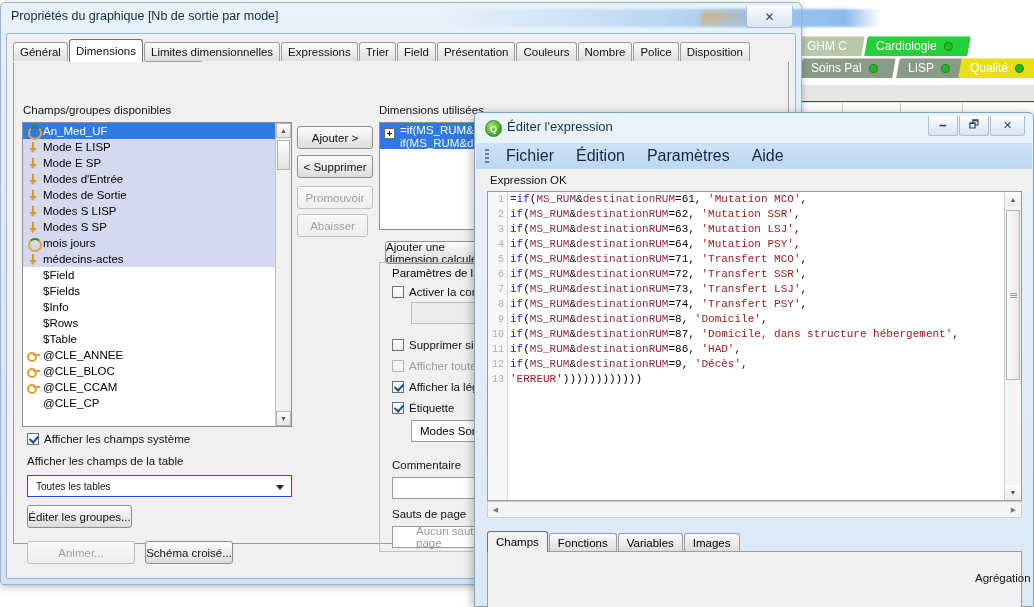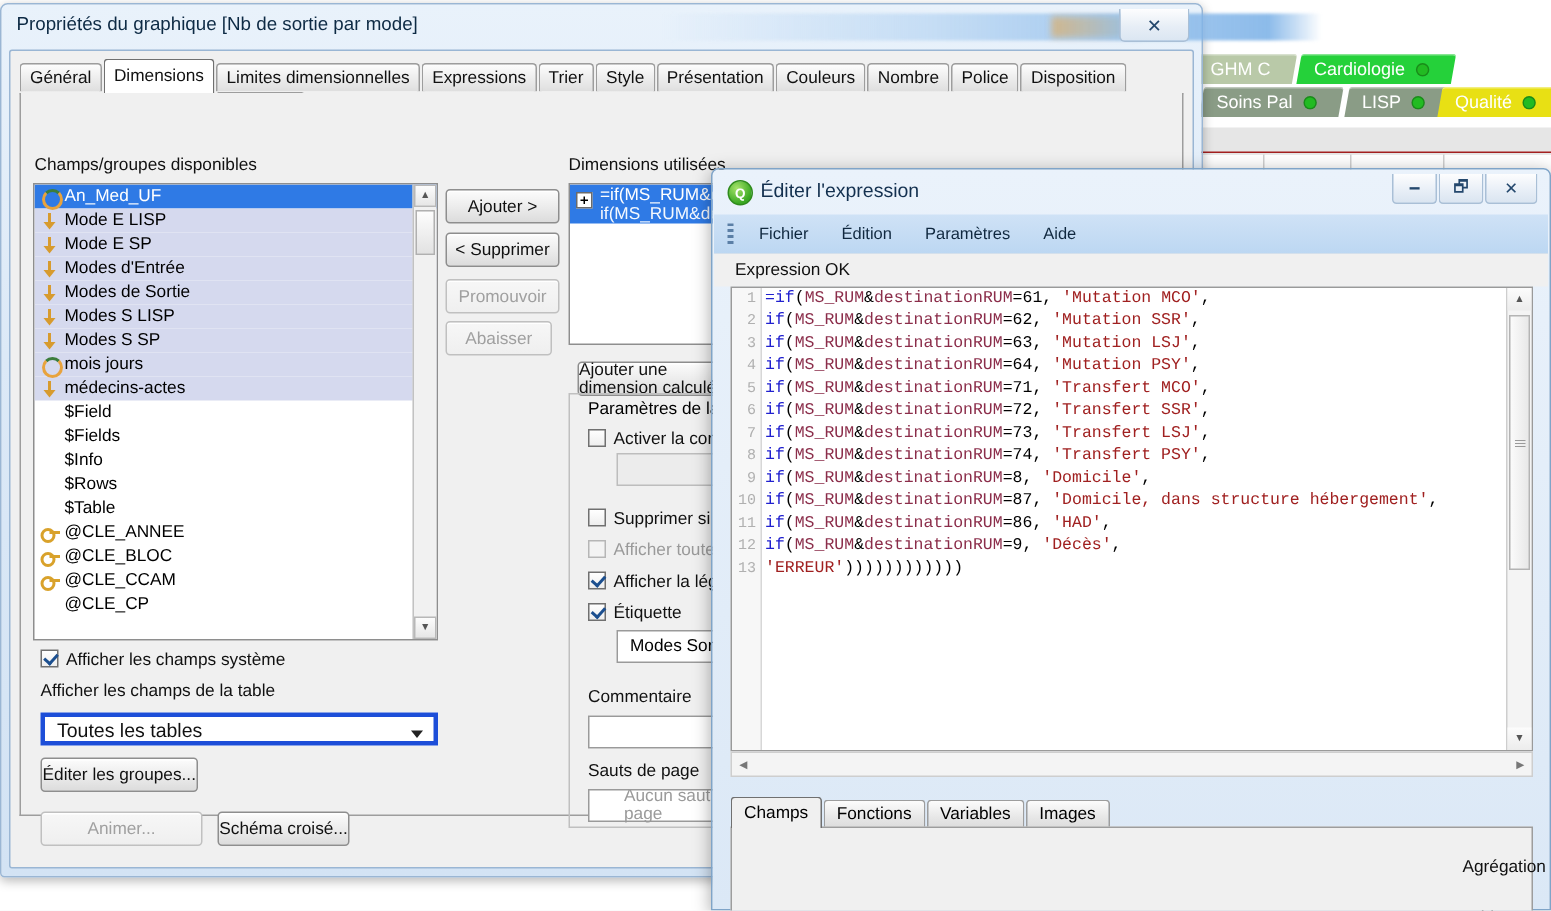--- a/index.html
+++ b/index.html
@@ -96,22 +96,22 @@
   .cbx{width:12px;height:12px;border:1px solid #707070;background:linear-gradient(180deg,#fff,#eee);
     display:inline-block;vertical-align:-2px;margin-right:5px;box-sizing:border-box;position:relative;}
   .cbx.on::after{content:"";position:absolute;left:3px;top:0px;width:4px;height:7px;border:solid #1c4f8f;border-width:0 2px 2px 0;transform:rotate(42deg);}
   .cbx.dis{border-color:#b6b6b6;background:#f3f3f3;}
   .ctext{font-size:11.5px;color:#111;}
   .ctext.dis{color:#9a9a9a;}
 
   #chk-sys{position:absolute;left:20px;top:399px;}
   #lbl-affich-table{position:absolute;left:20px;top:421px;}
   .combo{
-    position:absolute;background:#fff;border:3px solid #1d4ed8;box-sizing:border-box;
-    height:22px;display:flex;align-items:center;font-size:13px;padding-left:8px;color:#111;
+    position:absolute;background:#fff;border:1px solid #1d4ed8;box-sizing:border-box;
+    height:22px;display:flex;align-items:center;font-size:10px;padding-left:8px;color:#111;
   }
   .combo .arw{position:absolute;right:7px;top:9px;width:0;height:0;
     border-left:4px solid transparent;border-right:4px solid transparent;border-top:5px solid #222;}
   #cmb-tables{left:20px;top:441px;width:265px;}
   .btn{
     position:absolute;height:23px;background:linear-gradient(180deg,#fcfcfc,#ececec 52%,#dcdcdc);
     border:1px solid #8e8e8e;border-radius:3px;box-sizing:border-box;
     display:flex;align-items:center;justify-content:center;font-size:11.5px;color:#111;
     box-shadow:inset 0 1px 0 #fff;
   }
@@ -171,21 +171,21 @@
   .wbtn{position:absolute;top:3px;width:30px;height:20px;background:linear-gradient(180deg,#fdfdfe,#e7eef6 60%,#dae5f1);
     border:1px solid #a9bfd6;border-radius:0 0 3px 3px;border-top:none;
     display:flex;align-items:center;justify-content:center;color:#24486d;font-size:11px;box-sizing:border-box;}
   #wb-min{right:75px;}
   #wb-max{right:44px;}
   #wb-close{right:8px;width:35px;}
   #expr-menubar{position:absolute;left:1px;top:30px;right:1px;height:26px;
     background:linear-gradient(180deg,#cfe2f6,#bcd7f2);border-bottom:1px solid #9dbcdc;display:flex;align-items:center;}
   #menu-grip{width:4px;height:14px;margin-left:9px;margin-right:6px;
     background:repeating-linear-gradient(180deg,#5b7fa6 0 2px,transparent 2px 4px);}
-  .mitem{font-size:11px;color:#10283f;padding:0 11px;}
+  .mitem{font-size:16px;color:#10283f;padding:0 11px;}
   #expr-status{position:absolute;left:1px;top:56px;right:1px;height:22px;background:#f0f0f0;
     display:flex;align-items:center;padding-left:14px;font-size:11.5px;color:#111;}
   #expr-codebox{position:absolute;left:12px;top:78px;width:535px;height:310px;background:#fff;
     border:1px solid #9a9a9a;box-sizing:border-box;overflow:hidden;}
   #gutter{position:absolute;left:0;top:0;width:19px;height:100%;background:#f7f7f7;border-right:1px solid #d7d7d7;}
   .gnum{height:15px;line-height:15px;text-align:right;padding-right:3px;font-family:"Liberation Mono",monospace;
     font-size:10px;color:#b0b0b0;}
   #code{position:absolute;left:22px;top:0;right:17px;top:0;padding-top:0;}
   .cline{height:15px;line-height:15px;font-family:"Liberation Mono",monospace;font-size:11px;white-space:pre;color:#000;}
   .k{color:#2020cf;}
@@ -244,21 +244,21 @@
       <div id="props-close">✕</div>
     </div>
 
     <div id="props-body">
       <div id="tabstrip" class="clearfix">
           <div class="ptab"><span>Général</span></div>
           <div class="ptab active"><span>Dimensions</span></div>
           <div class="ptab"><span>Limites dimensionnelles</span></div>
           <div class="ptab"><span>Expressions</span></div>
           <div class="ptab"><span>Trier</span></div>
-          <div class="ptab"><span>Style</span></div>
+          <div class="ptab"><span>Field</span></div>
           <div class="ptab"><span>Présentation</span></div>
           <div class="ptab"><span>Couleurs</span></div>
           <div class="ptab"><span>Nombre</span></div>
           <div class="ptab"><span>Police</span></div>
           <div class="ptab"><span>Disposition</span></div>
           <div class="ptab"><span>Légende</span></div>
         </div>
       <div id="tabline"></div>
       <div id="tabpage"></div>
       <div id="props-footer"></div>

